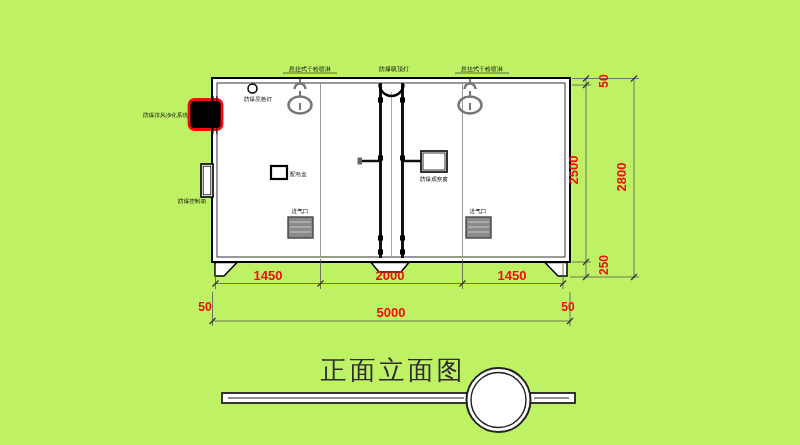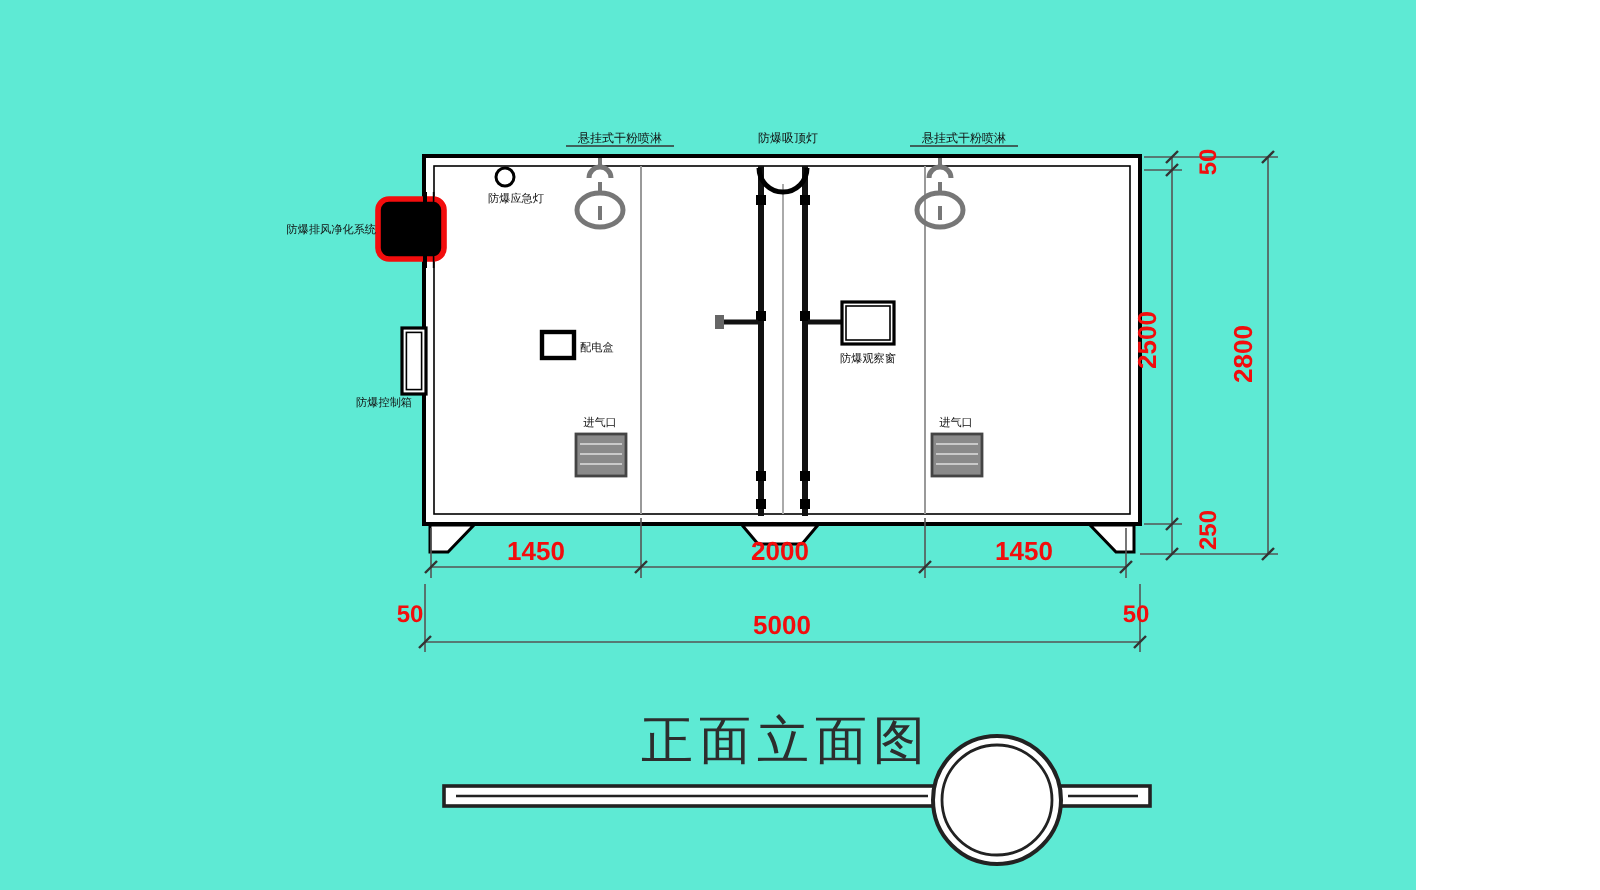--- a/index.html
+++ b/index.html
@@ -1,16 +1,16 @@
 <!DOCTYPE html>
 <html><head>
 <meta charset="utf-8">
 <style>
   html,body{margin:0;padding:0;background:#fff;}
-  .canvas{position:relative;width:708px;height:445px;background:#5eead4;overflow:hidden;
+  .canvas{position:relative;width:800px;height:445px;background:#bef264;overflow:hidden;
           font-family:"Liberation Sans",sans-serif;}
   svg{display:block;}
   text{font-family:"Liberation Sans",sans-serif;}
   .cjk-small{font-size:6px;fill:#111;}
   .cjk-tiny{font-size:5.6px;fill:#111;}
   .dim{font-size:13px;fill:#f20d0d;font-weight:bold;}
   .dim-sm{font-size:12px;fill:#f20d0d;font-weight:bold;}
   .title-text{font-size:26px;fill:#2d2d2d;letter-spacing:3px;font-family:"Liberation Serif","DejaVu Serif",serif;}
 </style>
 </head>

